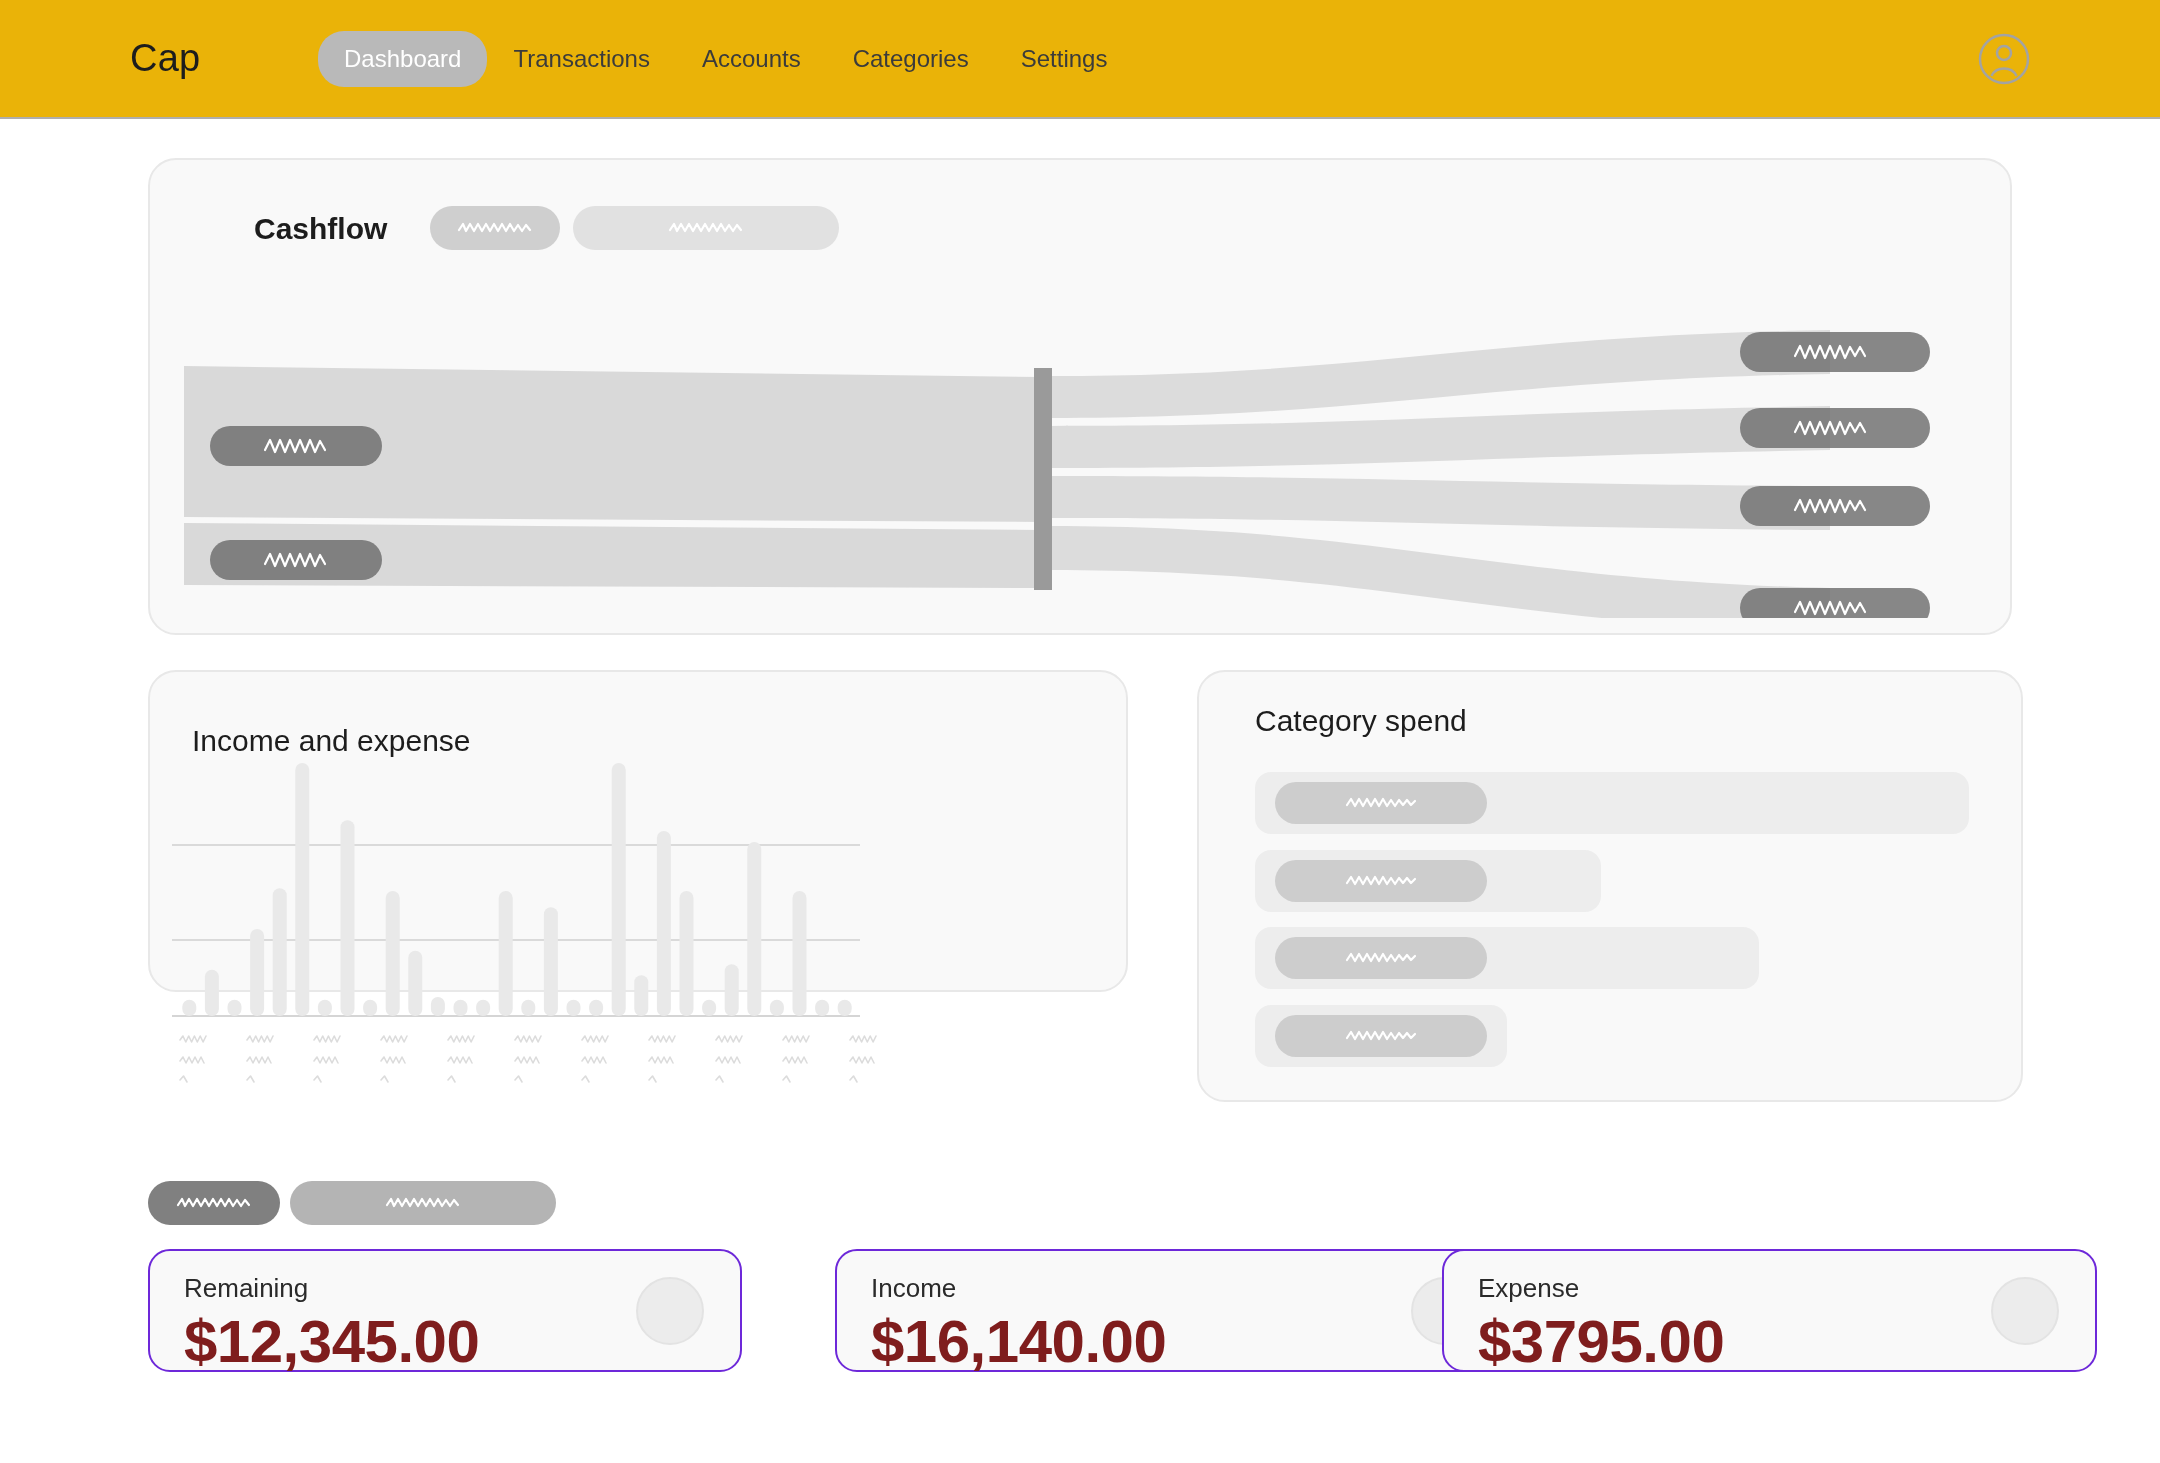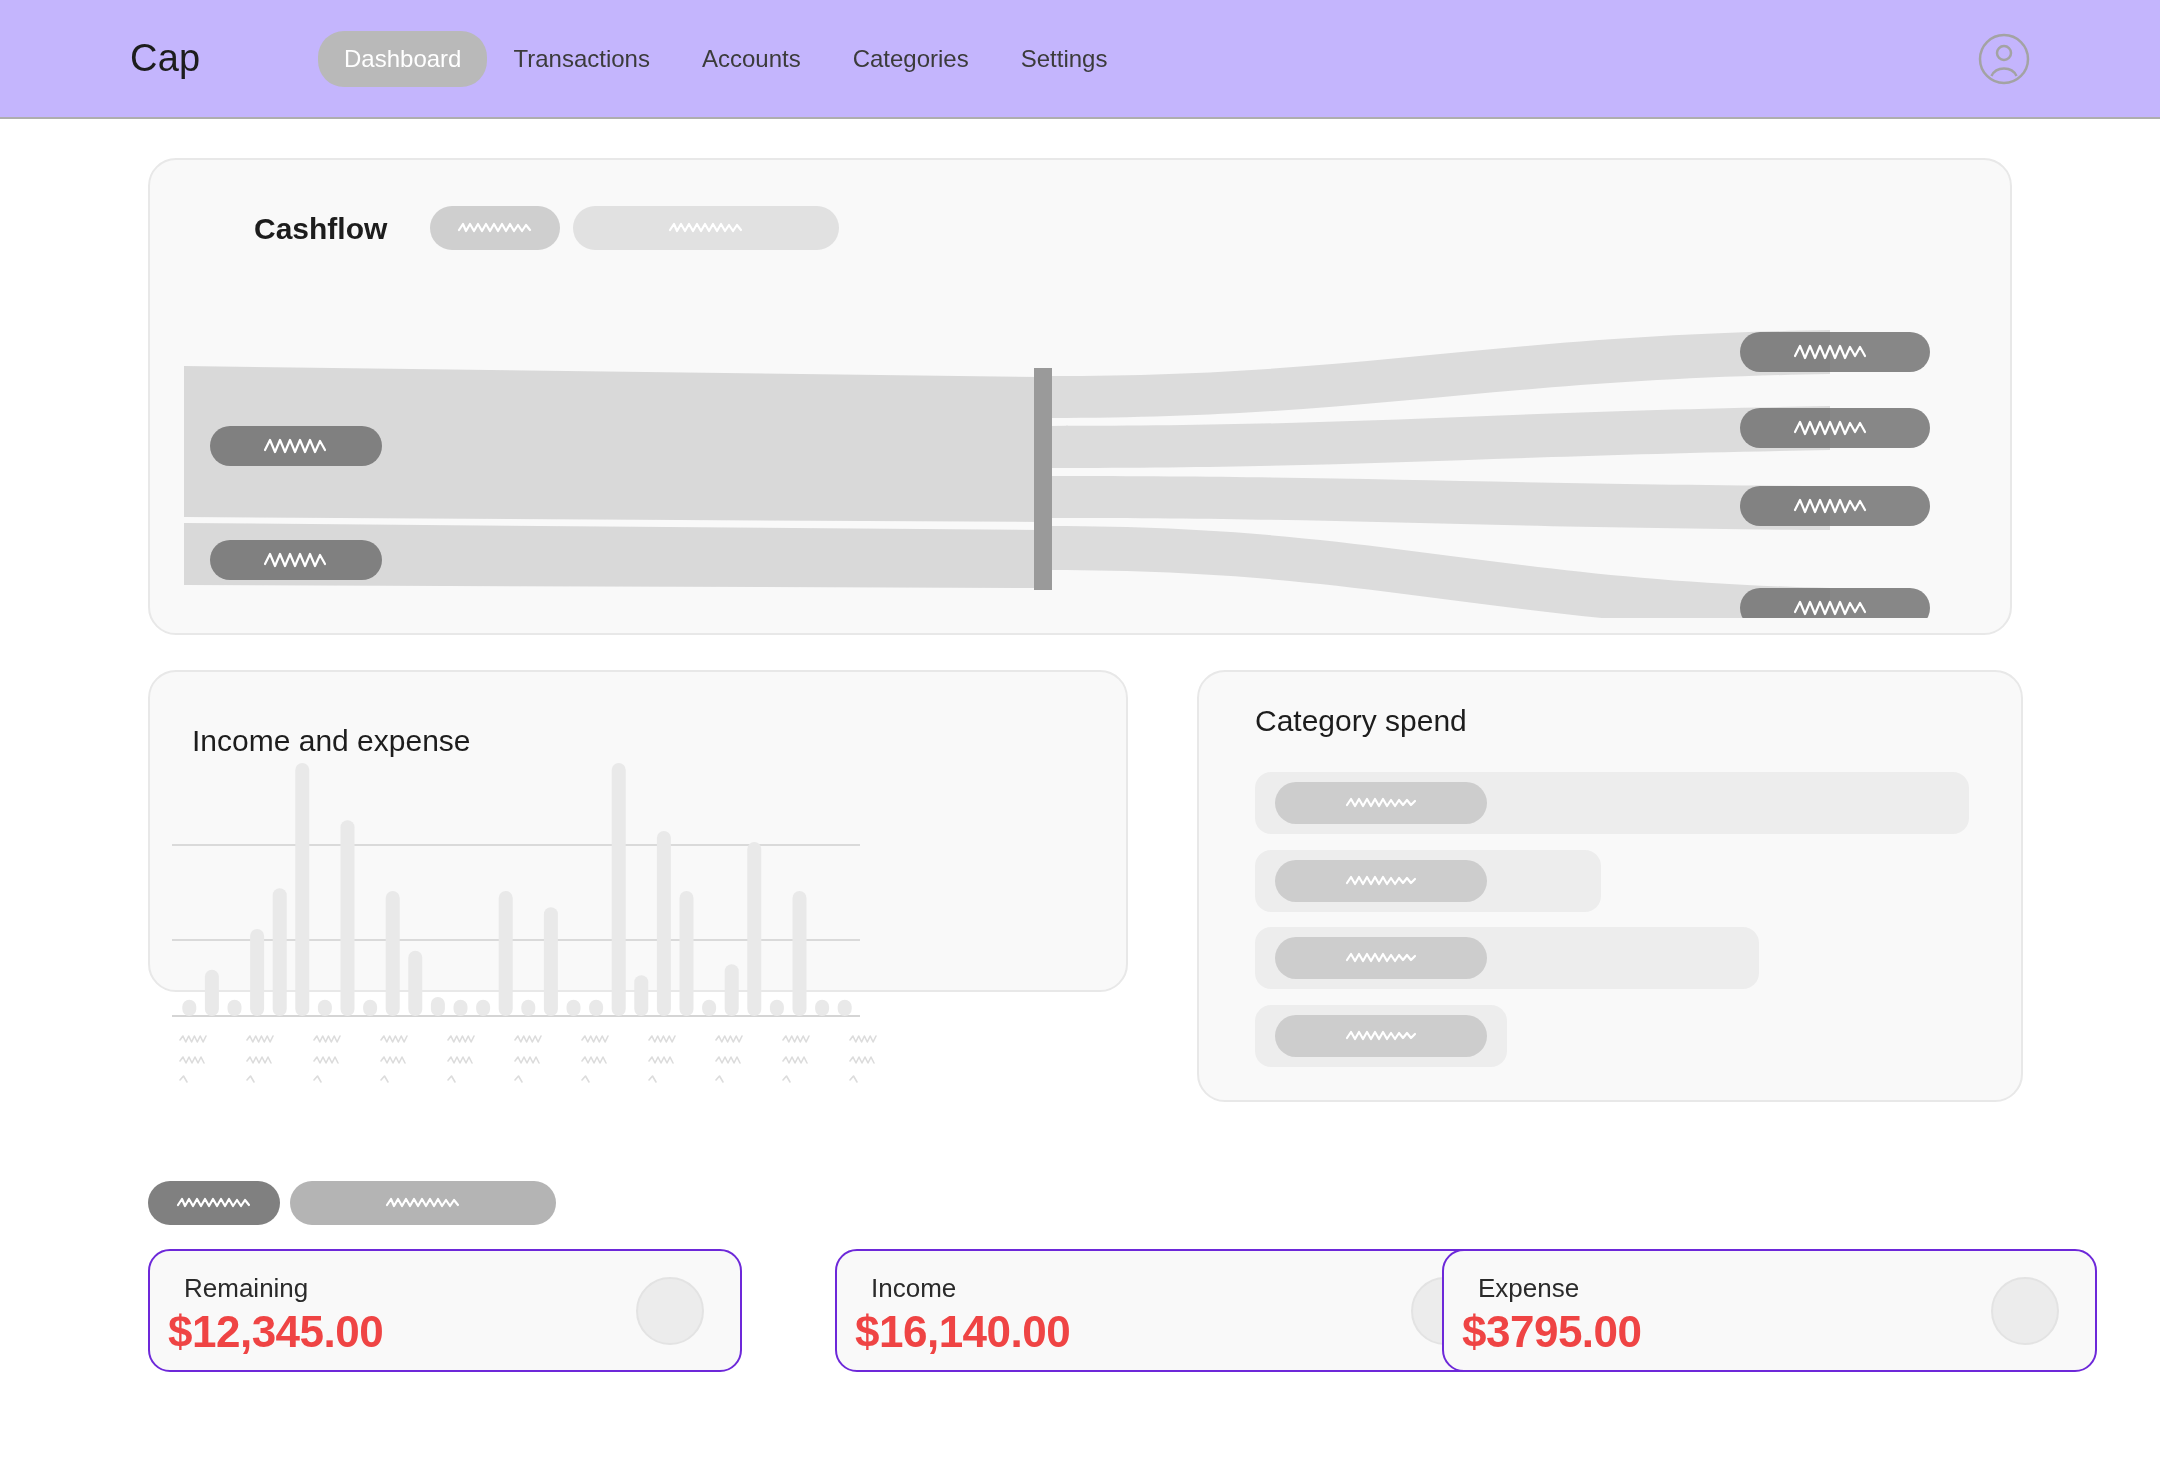--- a/index.html
+++ b/index.html
@@ -12,21 +12,21 @@
     font-family: "Liberation Sans", sans-serif;
     overflow: hidden;
   }
 
   
   .topbar {
     position: absolute;
     left: 0; top: 0;
     width: 2160px;
     height: 119px;
-    background: #c4b5fd;
+    background: #eab308;
     border-bottom: 2px solid #aeaeae;
     display: flex;
     align-items: center;
   }
   .brand {
     position: absolute;
     left: 130px;
     font-size: 38px;
     font-weight: 400;
     color: #1d1d1d;
@@ -144,24 +144,24 @@
   #sum-expense   { left: 1442px; width: 655px; }
 
   .sum-label {
     position: absolute;
     left: 34px; top: 22px;
     font-size: 26px;
     color: #2a2a2a;
   }
   .sum-value {
     position: absolute;
-    left: 18px; top: 56px;
-    font-size: 44px;
+    left: 34px; top: 56px;
+    font-size: 60px;
     font-weight: bold;
-    color: #ef4444;
+    color: #7f1d1d;
     letter-spacing: -0.5px;
   }
   .sum-circle {
     position: absolute;
     right: 36px; top: 26px;
     width: 68px; height: 68px;
     border-radius: 50%;
     background: #ececec;
     border: 2px solid #e3e3e3;
   }

